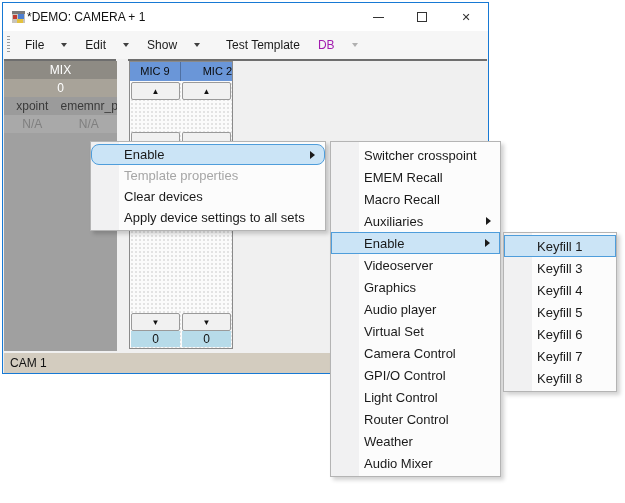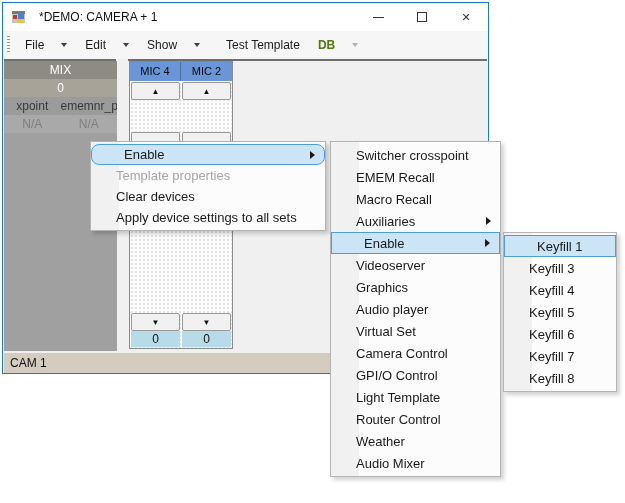--- a/index.html
+++ b/index.html
@@ -6,35 +6,35 @@
   html,body { width:625px; height:503px; background:#ffffff; overflow:hidden;
               font-family:"Liberation Sans","DejaVu Sans",sans-serif; }
   .canvas { position:relative; width:625px; height:503px; background:#ffffff; }
 
   
   .window { position:absolute; left:2px; top:2px; width:487px; height:372px;
             background:#ffffff; border:1px solid #1779d4; }
   .titlebar { position:absolute; left:0; top:0; width:100%; height:28px; background:#ffffff;
               display:flex; align-items:center; }
   .app-icon { width:16px; height:16px; margin-left:8px; flex:0 0 auto; }
-  .title-text { margin-left:12px; font-size:12px; color:#111; white-space:nowrap; }
+  .title-text { margin-left:0; font-size:12px; color:#111; white-space:nowrap; }
   .win-controls { position:absolute; right:0; top:0; height:28px; display:flex; }
   .win-btn { width:44px; height:28px; display:flex; align-items:center; justify-content:center; }
   .min-glyph { width:11px; height:1px; background:#333; }
   .max-glyph { width:10px; height:10px; border:1px solid #333; }
 
   
   .menubar { position:absolute; left:0; top:28px; width:100%; height:28px; background:#f6f6f6;
              display:flex; align-items:center; padding-left:4px; }
   .grip { width:3px; height:18px; margin-right:6px;
           background-image:repeating-linear-gradient(to bottom,#9a9a9a 0 1px,transparent 1px 3px); }
   .mb-item { display:flex; align-items:center; gap:17px; padding:0 9px; height:24px;
              font-size:12px; color:#1a1a1a; white-space:nowrap; }
   .mb-item.spaced { margin-left:8px; }
-  .mb-item.disabled { color:#4d7c0f;font-weight:bold; }
+  .mb-item.disabled { color:#a21caf; }
   .dd-arrow { width:0; height:0; border-left:3px solid transparent; border-right:3px solid transparent;
               border-top:4px solid #404040; }
   .mb-item.disabled .dd-arrow { border-top-color:#b0b0b0; }
 
   
   .client { position:absolute; left:0; top:56px; width:485px; height:314px; background:#f0f0f0; }
   .topline { position:absolute; top:0; height:2px; background:#6e6e6e; }
   .topline.seg1 { left:1px; width:112px; }
   .topline.seg2 { left:125px; width:359px; }
 
@@ -50,38 +50,38 @@
   .lp-cell { width:50%; height:18px; line-height:18px; }
 
   
   .mic-table { position:absolute; left:126px; top:2px; width:104px; height:288px;
                border:1px solid #8a8a8a; background:#fbfbfb;
                background-image:radial-gradient(#e3e3e3 1px, transparent 1px);
                background-size:4px 4px; }
   .mic-header { position:absolute; left:0; top:0; width:100%; height:19px; background:#6a96d8; display:flex; }
   .mic-hcell { width:50%; height:19px; line-height:19px; text-align:center; font-size:11px; color:#0a0a0a;
                border-right:1px solid rgba(0,0,0,0.25); }
-  .mic-hcell:last-child { border-right:none; }
+  .mic-hcell:last-child { border-right:none;text-align:right; }
   .btn-row { position:absolute; left:0; width:100%; height:18px; display:flex; gap:2px; padding:0 1px; }
   .cell-btn { flex:1; background:#f1f1f1; border:1px solid #9a9a9a; border-radius:2px;
               display:flex; align-items:center; justify-content:center; font-size:8px; color:#111; }
   .partial-row { top:70px; height:13px; }
   .partial-row .cell-btn { border-bottom:none; border-radius:2px 2px 0 0; }
   .val-row { position:absolute; left:0; bottom:1px; width:100%; height:16px; display:flex; gap:2px; padding:0 1px; }
   .val-cell { flex:1; background:#b7dbe9; text-align:center; font-size:12px; line-height:16px; color:#111; }
 
   
   .cam-bar { position:absolute; left:1px; top:294px; width:483px; height:20px; background:#d3ccbf;
              font-size:12px; line-height:20px; color:#111; padding-left:6px; }
 
   
   .menu { position:absolute; background:#fcfcfc; border:1px solid #b4b4b4;
           box-shadow:3px 3px 4px rgba(0,0,0,0.18); padding:2px 0;
           background-image:linear-gradient(to right,#f1f1f2 0,#f1f1f2 28px,#fcfcfc 28px); }
-  .menu-item { position:relative; font-size:13px; color:#1a1a1a; padding-left:25px;
+  .menu-item { position:relative; font-size:13px; color:#1a1a1a; padding-left:33px;
                white-space:nowrap; display:flex; align-items:center; }
   .menu1 .menu-item { height:21px;border-radius:8px; }
   .menu2 .menu-item, .menu3 .menu-item { height:22px; }
   .menu-item.disabled { color:#a6a6a6; }
   .menu-item.hl { background:#cbe4f6; border:1px solid #4e9ddb; padding-left:32px; }
   .sub-arrow { position:absolute; right:9px; top:50%; margin-top:-4px; width:0; height:0;
                border-top:4px solid transparent; border-bottom:4px solid transparent;
                border-left:5px solid #1a1a1a; }
   .menu1 { left:90px; top:141px; width:236px; }
   .menu2 { left:330px; top:141px; width:171px; }
@@ -151,21 +151,21 @@
           <div class="lp-cell">ememnr_pr</div>
         </div>
         <div class="lp-row cols r4">
           <div class="lp-cell">N/A</div>
           <div class="lp-cell">N/A</div>
         </div>
       </div>
 
       <div class="mic-table">
         <div class="mic-header">
-          <div class="mic-hcell">MIC 4</div>
+          <div class="mic-hcell">MIC 9</div>
           <div class="mic-hcell">MIC 2</div>
         </div>
         <div class="btn-row" style="top:20px;">
           <div class="cell-btn">
             <span>▲</span>
           </div>
           <div class="cell-btn">
             <span>▲</span>
           </div>
         </div>
@@ -237,21 +237,21 @@
     <div class="menu-item">
       <span>Virtual Set</span>
     </div>
     <div class="menu-item">
       <span>Camera Control</span>
     </div>
     <div class="menu-item">
       <span>GPI/O Control</span>
     </div>
     <div class="menu-item">
-      <span>Light Template</span>
+      <span>Light Control</span>
     </div>
     <div class="menu-item">
       <span>Router Control</span>
     </div>
     <div class="menu-item">
       <span>Weather</span>
     </div>
     <div class="menu-item">
       <span>Audio Mixer</span>
     </div>

